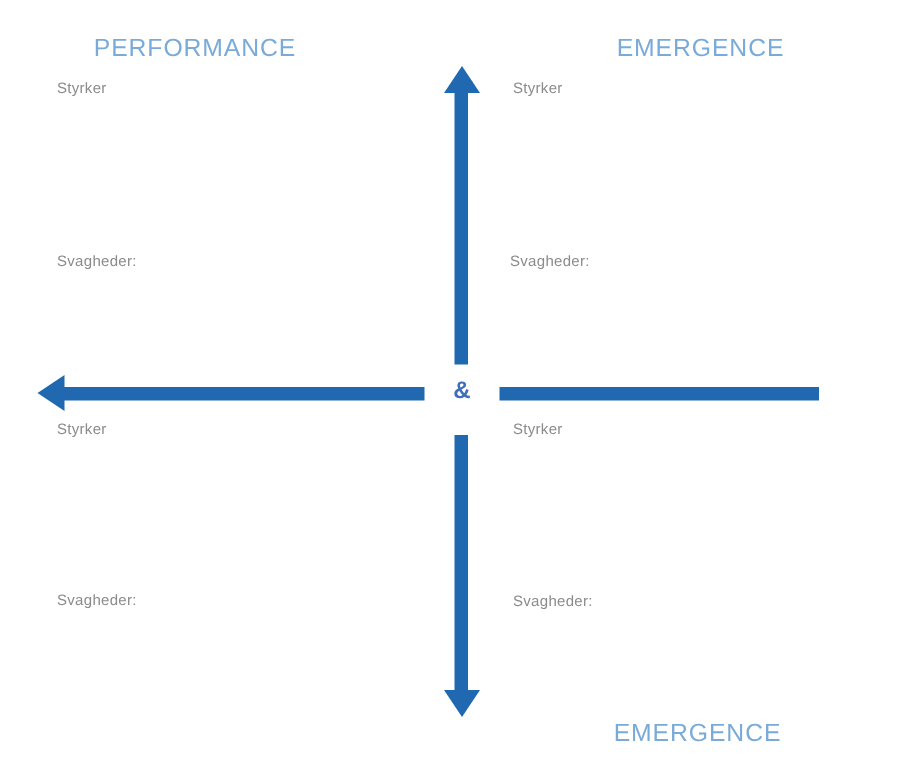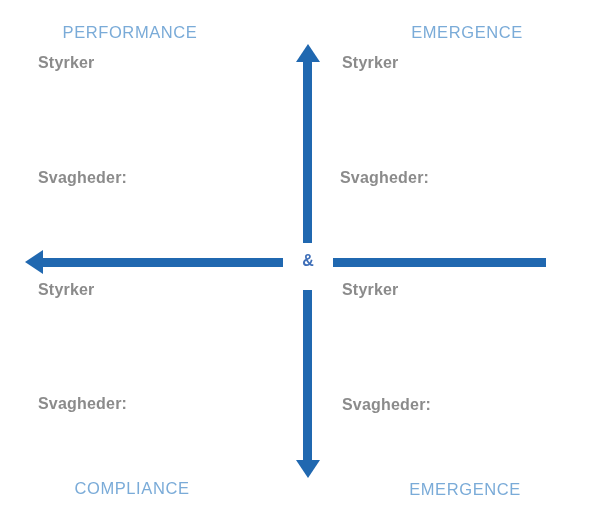--- a/index.html
+++ b/index.html
@@ -19,22 +19,22 @@
     position: absolute;
     transform: translateX(-50%);
     font-size: 16.5px;
     font-weight: 400;
     letter-spacing: 0.6px;
     color: var(--title-color, #7aabd8);
     white-space: nowrap;
   }
   .quad-label {
     position: absolute;
-    font-size: 16px;
-    font-weight: 700;
+    font-size: 10px;
+    font-weight: 400;
     letter-spacing: 0.2px;
     color: var(--label-color, #8b8b8b);
     white-space: nowrap;
   }
   .shaft {
     position: absolute;
     background: var(--axis-color, #2068b0);
   }
   .shaft-h { height: 9px; }
   .shaft-v { width: 9px; }
@@ -73,21 +73,20 @@
     color: var(--amp-color, #3f6fb8);
   }
 </style>
 </head>
 <body>
 
 <div class="canvas">
 
   <div class="quad-title" style="left:130px; top:23px;">PERFORMANCE</div>
   <div class="quad-title" style="left:467px; top:23px;text-align:center;">EMERGENCE</div>
-  <div class="quad-title" style="left:132px; top:479px;">COMPLIANCE</div>
   <div class="quad-title" style="left:465px; top:480px;">EMERGENCE</div>
 
   <div class="quad-label" style="left:38px; top:54px;">Styrker</div>
   <div class="quad-label" style="left:38px; top:169px;">Svagheder:</div>
 
   <div class="quad-label" style="left:342px; top:54px;">Styrker</div>
   <div class="quad-label" style="left:340px; top:169px;">Svagheder:</div>
 
   <div class="quad-label" style="left:38px; top:281px;">Styrker</div>
   <div class="quad-label" style="left:38px; top:395px;">Svagheder:</div>

